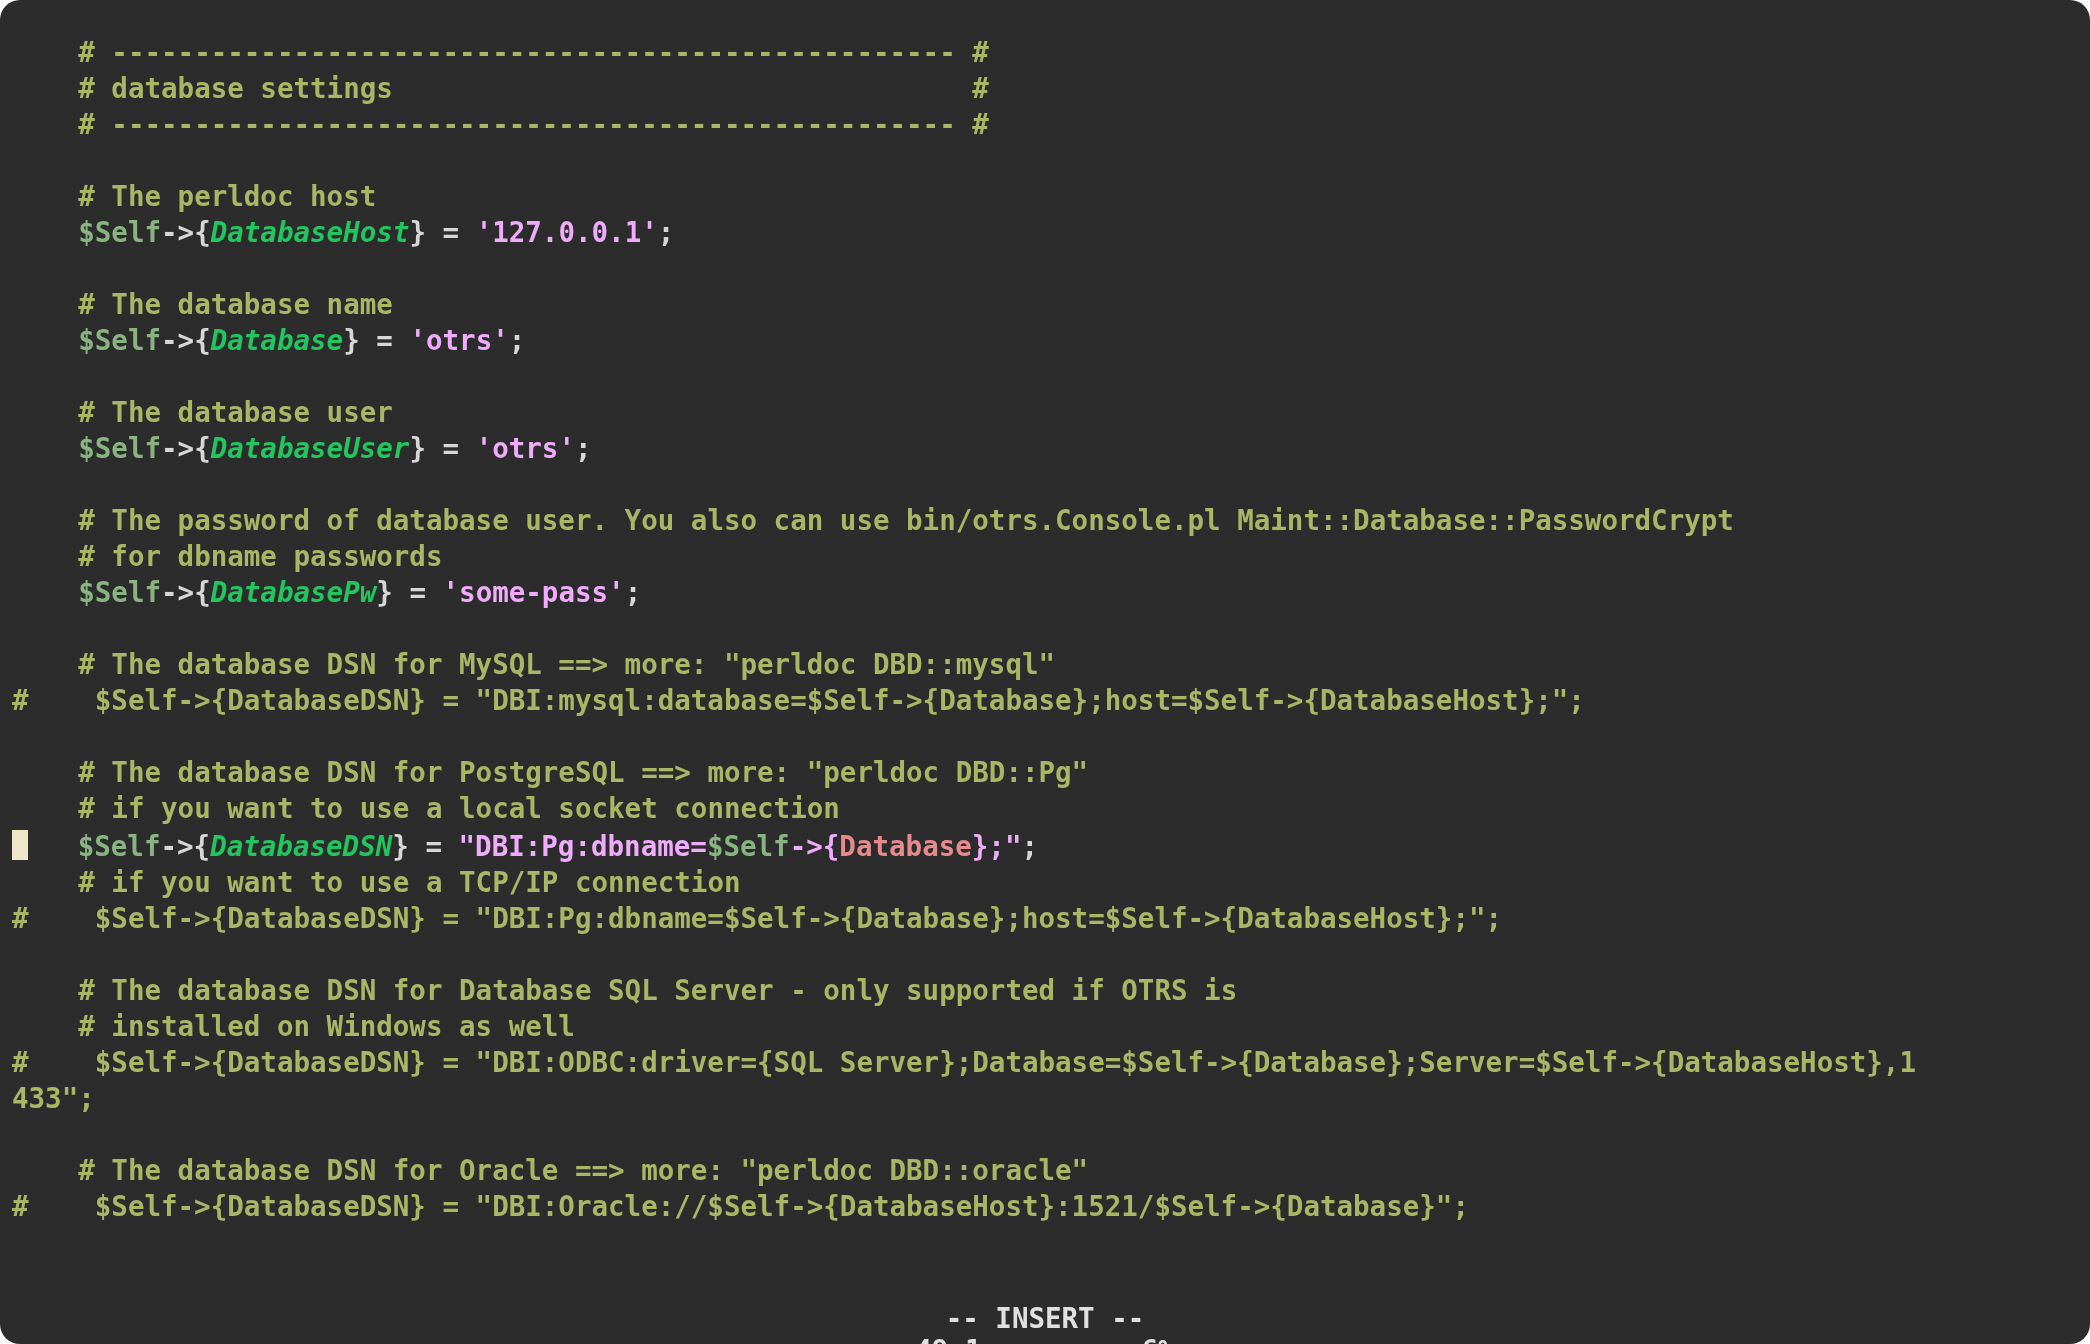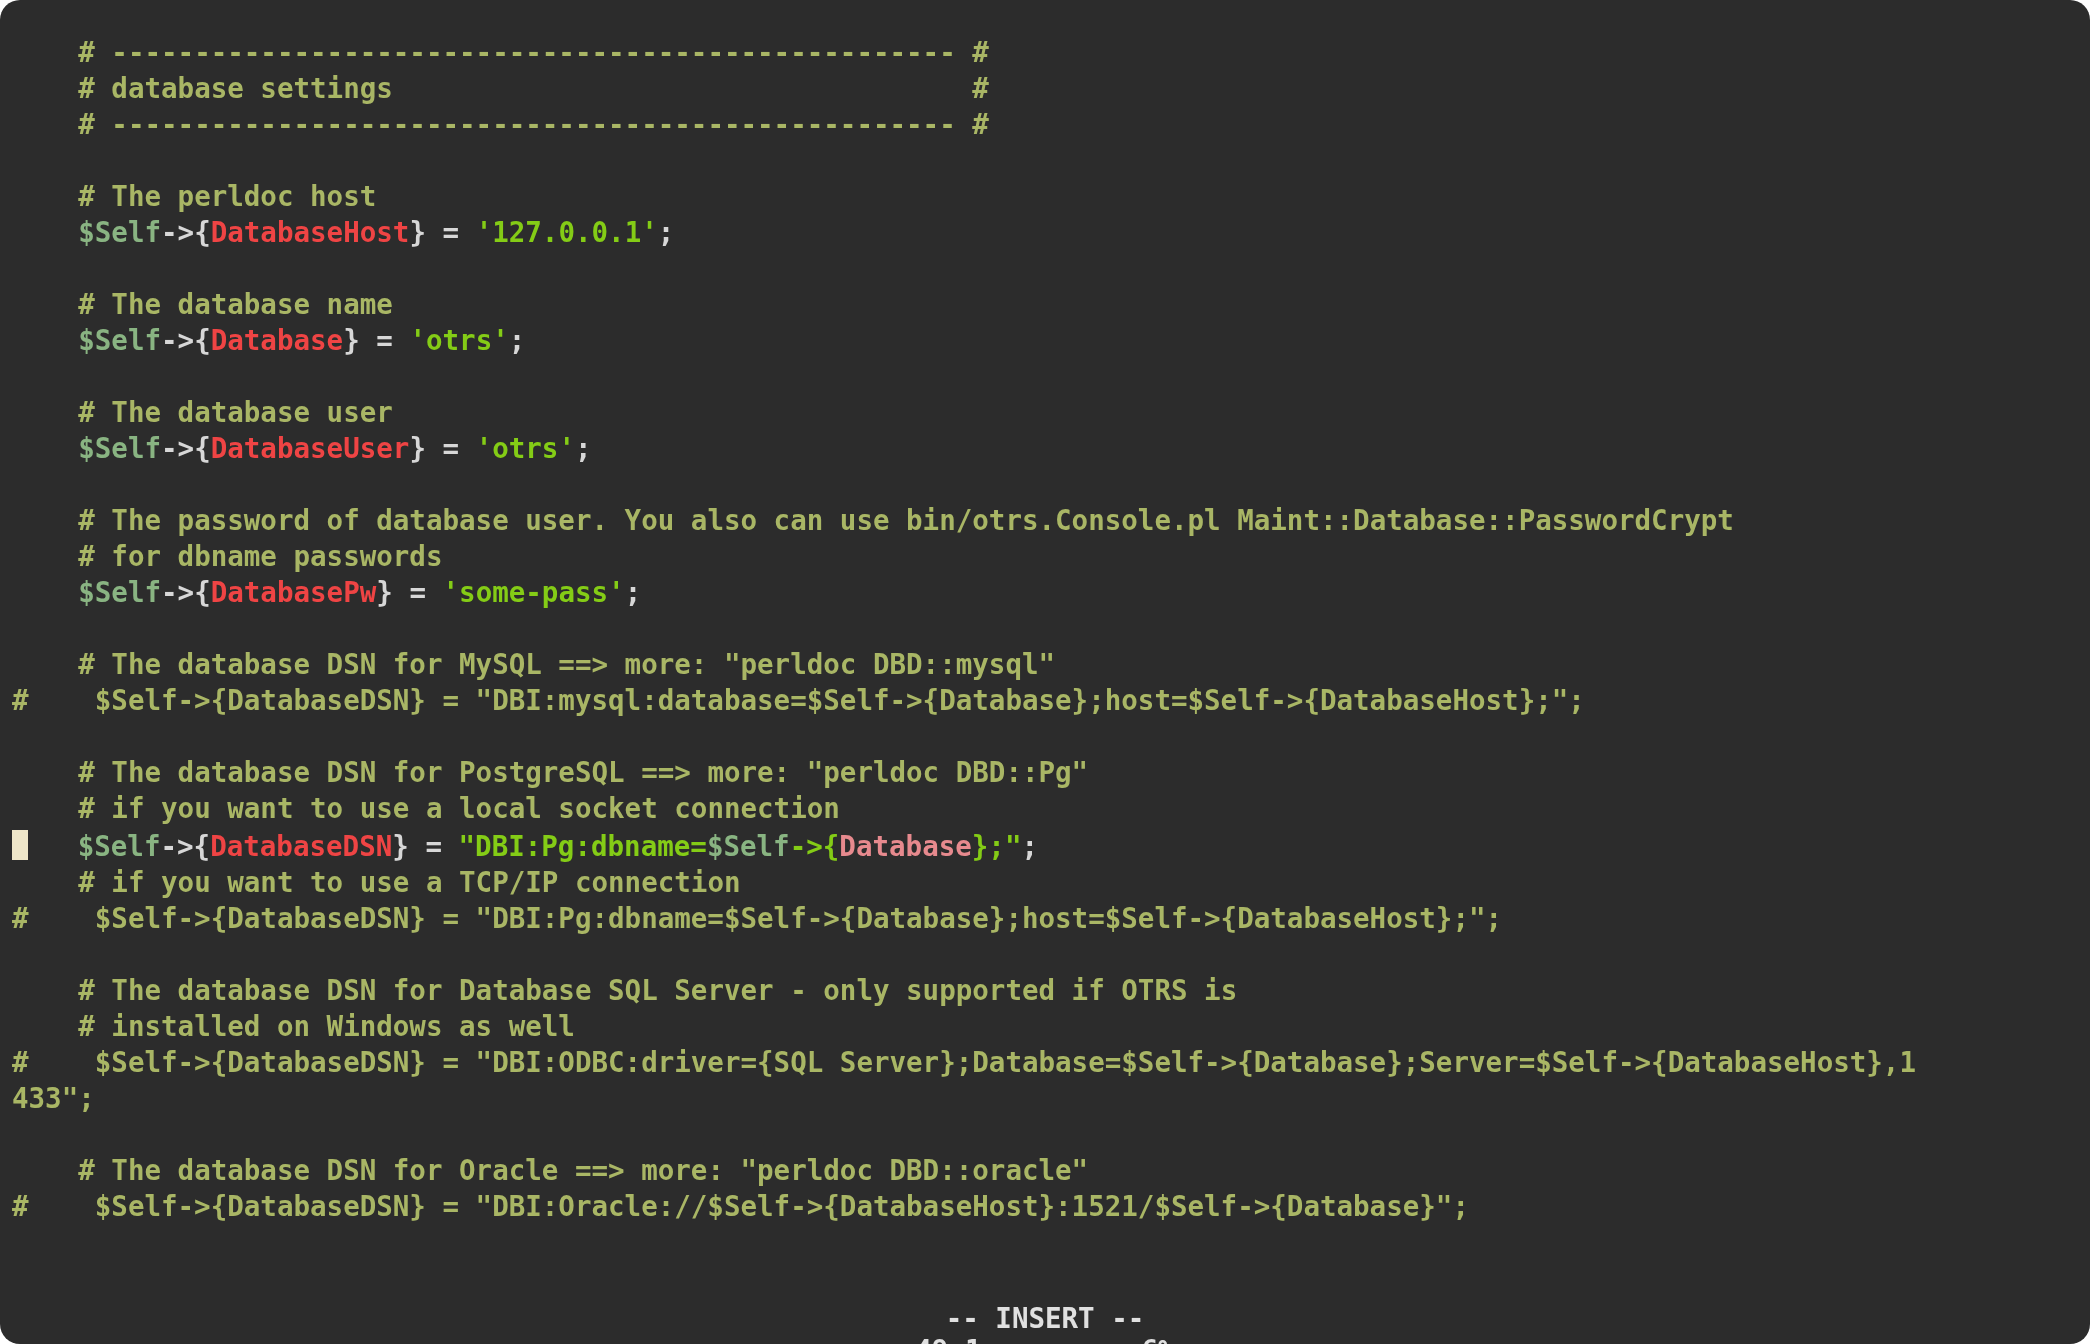--- a/index.html
+++ b/index.html
@@ -56,22 +56,22 @@
     line-height: 36px;
     white-space: pre;
     color: #d7d7d7;
     font-weight: 600;
     overflow: hidden;
   }
   .editor span { font-weight: 600; }
   .c-comment { color: #a9b665; }  
   .c-var     { color: #89b482; }  
   .c-punct   { color: #d7d7d7; }  
-  .c-key     { color: #ef4444; }  
-  .c-string  { color: #84cc16; }  
+  .c-key     { color: #22c55e; font-style: italic; }  
+  .c-string  { color: #f0abfc; }  
   .c-interp  { color: #89b482; }  
   .c-interp-key { color: #e78a8e; } 
 
   .cursor {
     display: inline-block;
     width: 16px;
     height: 30px;
     background: #efe6c9;
     vertical-align: baseline;
     transform: translateY(4px);

